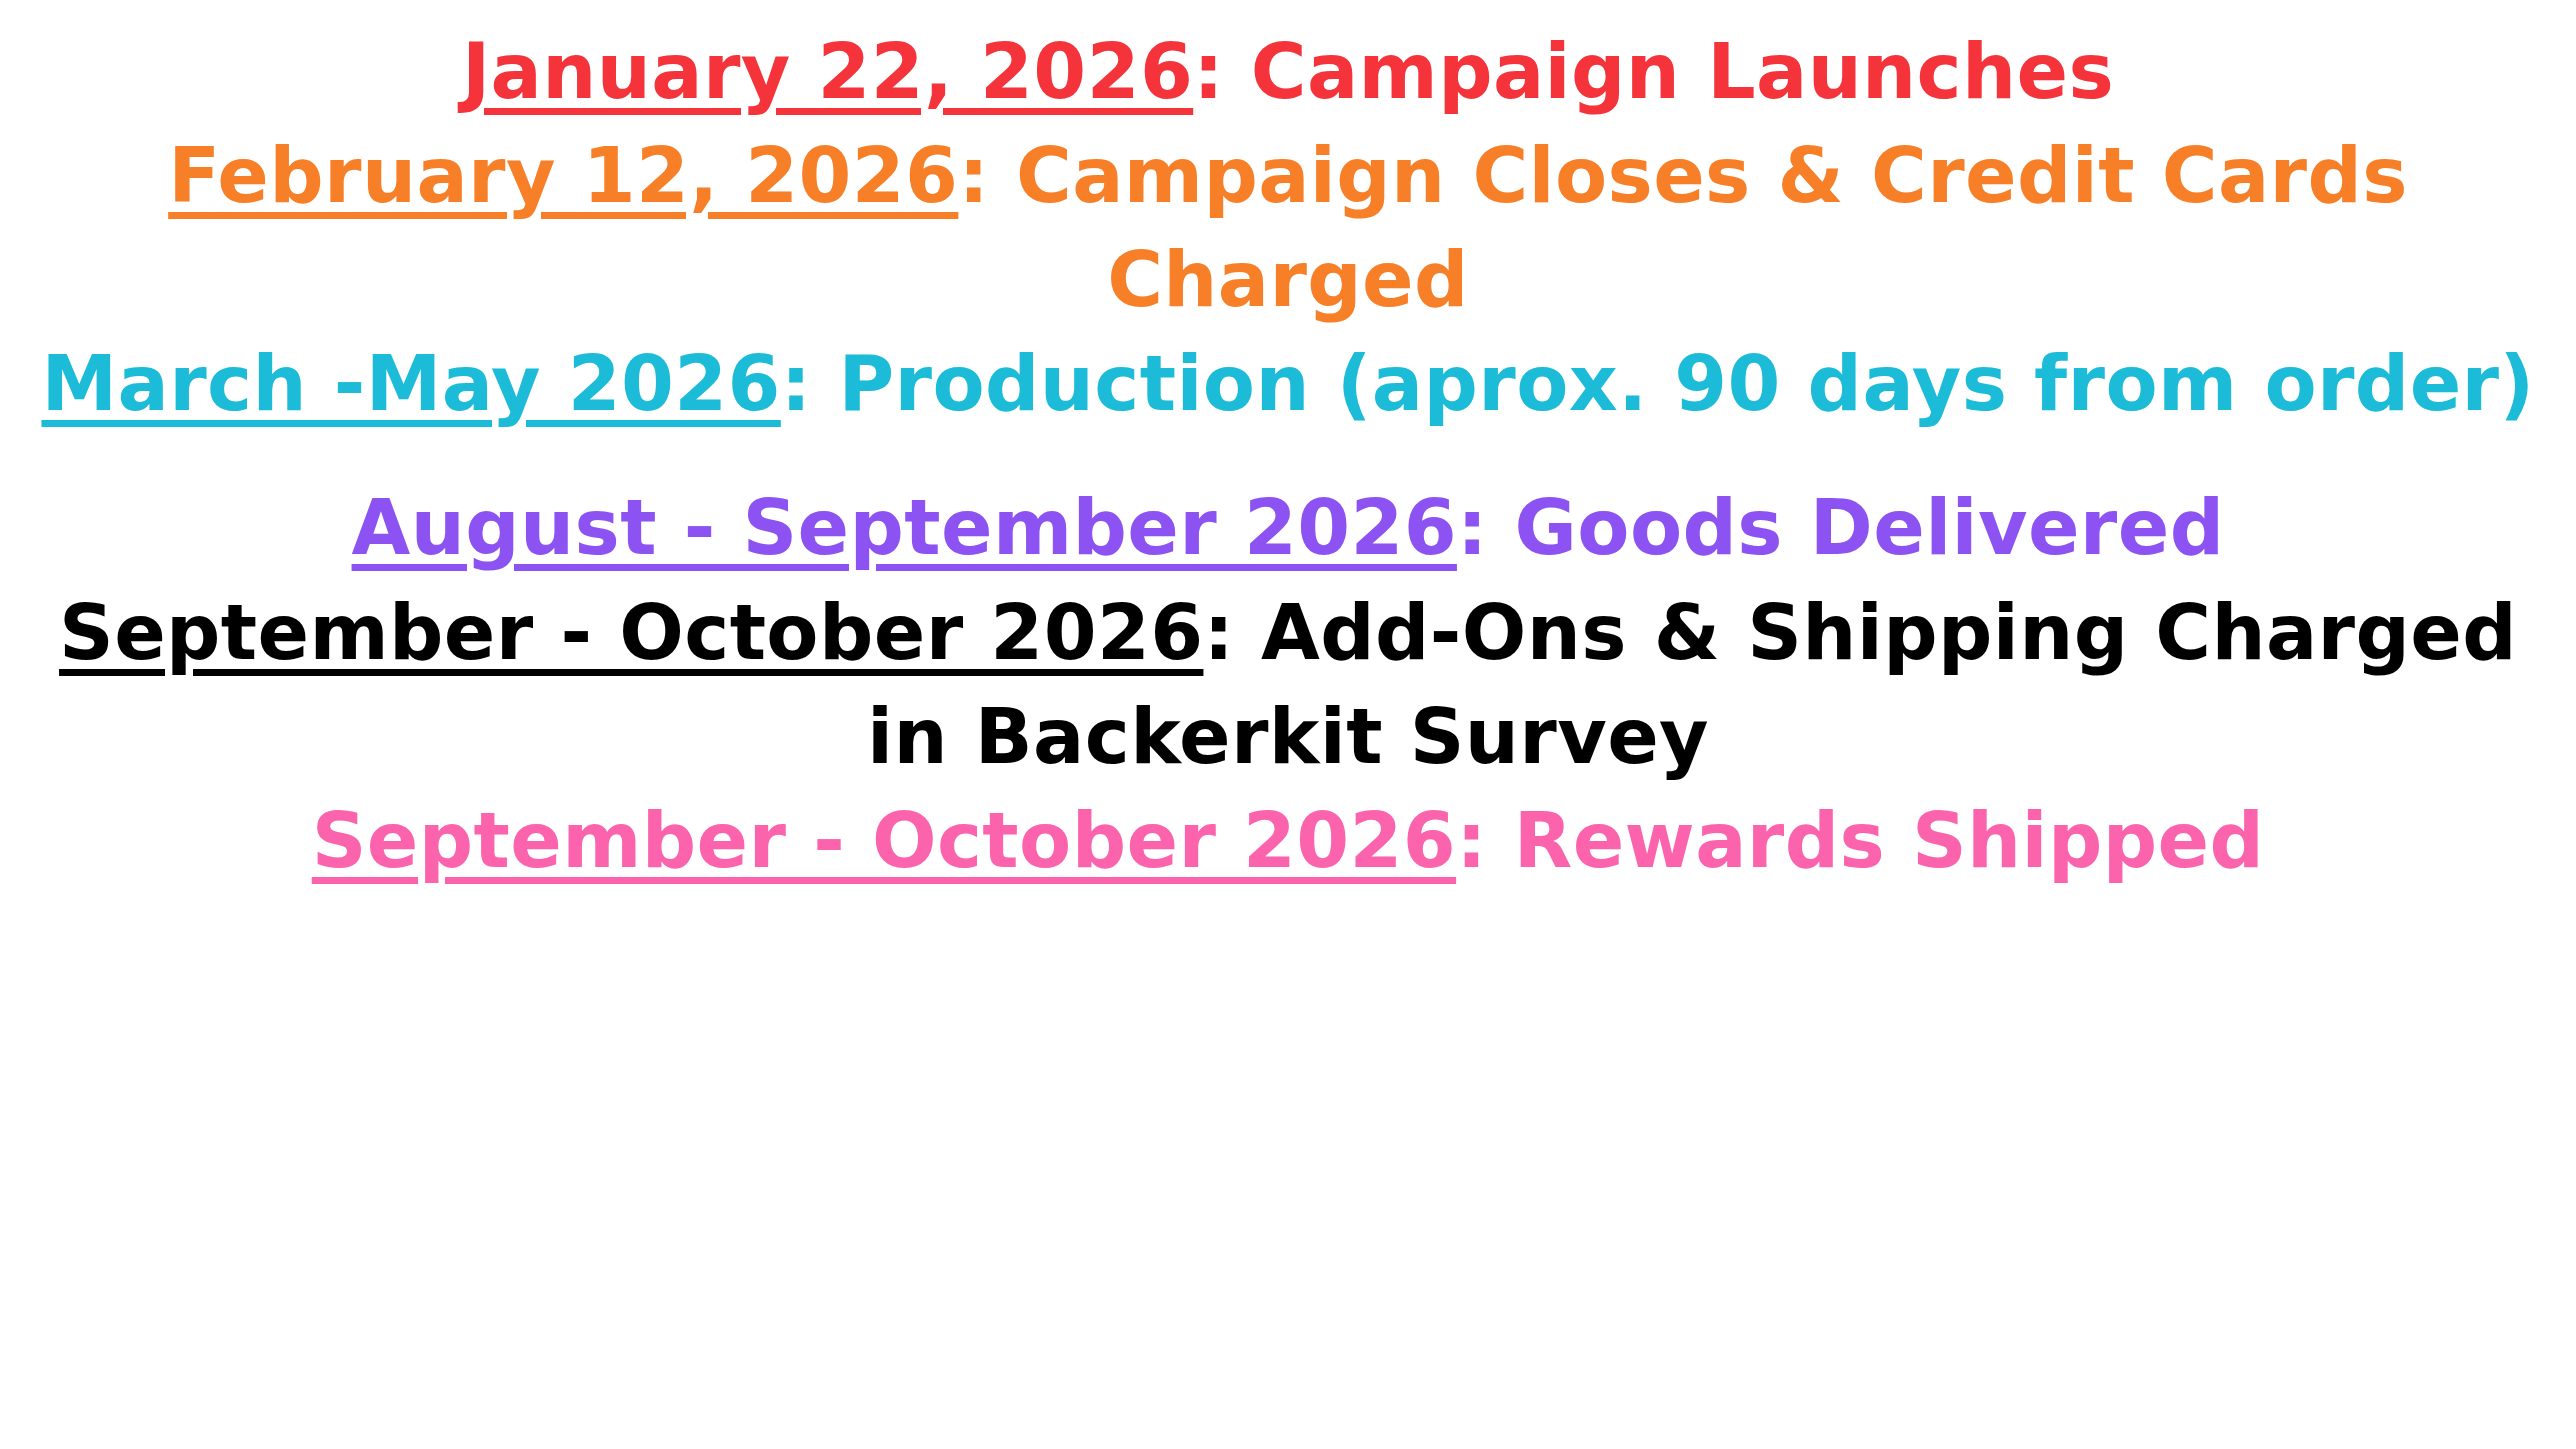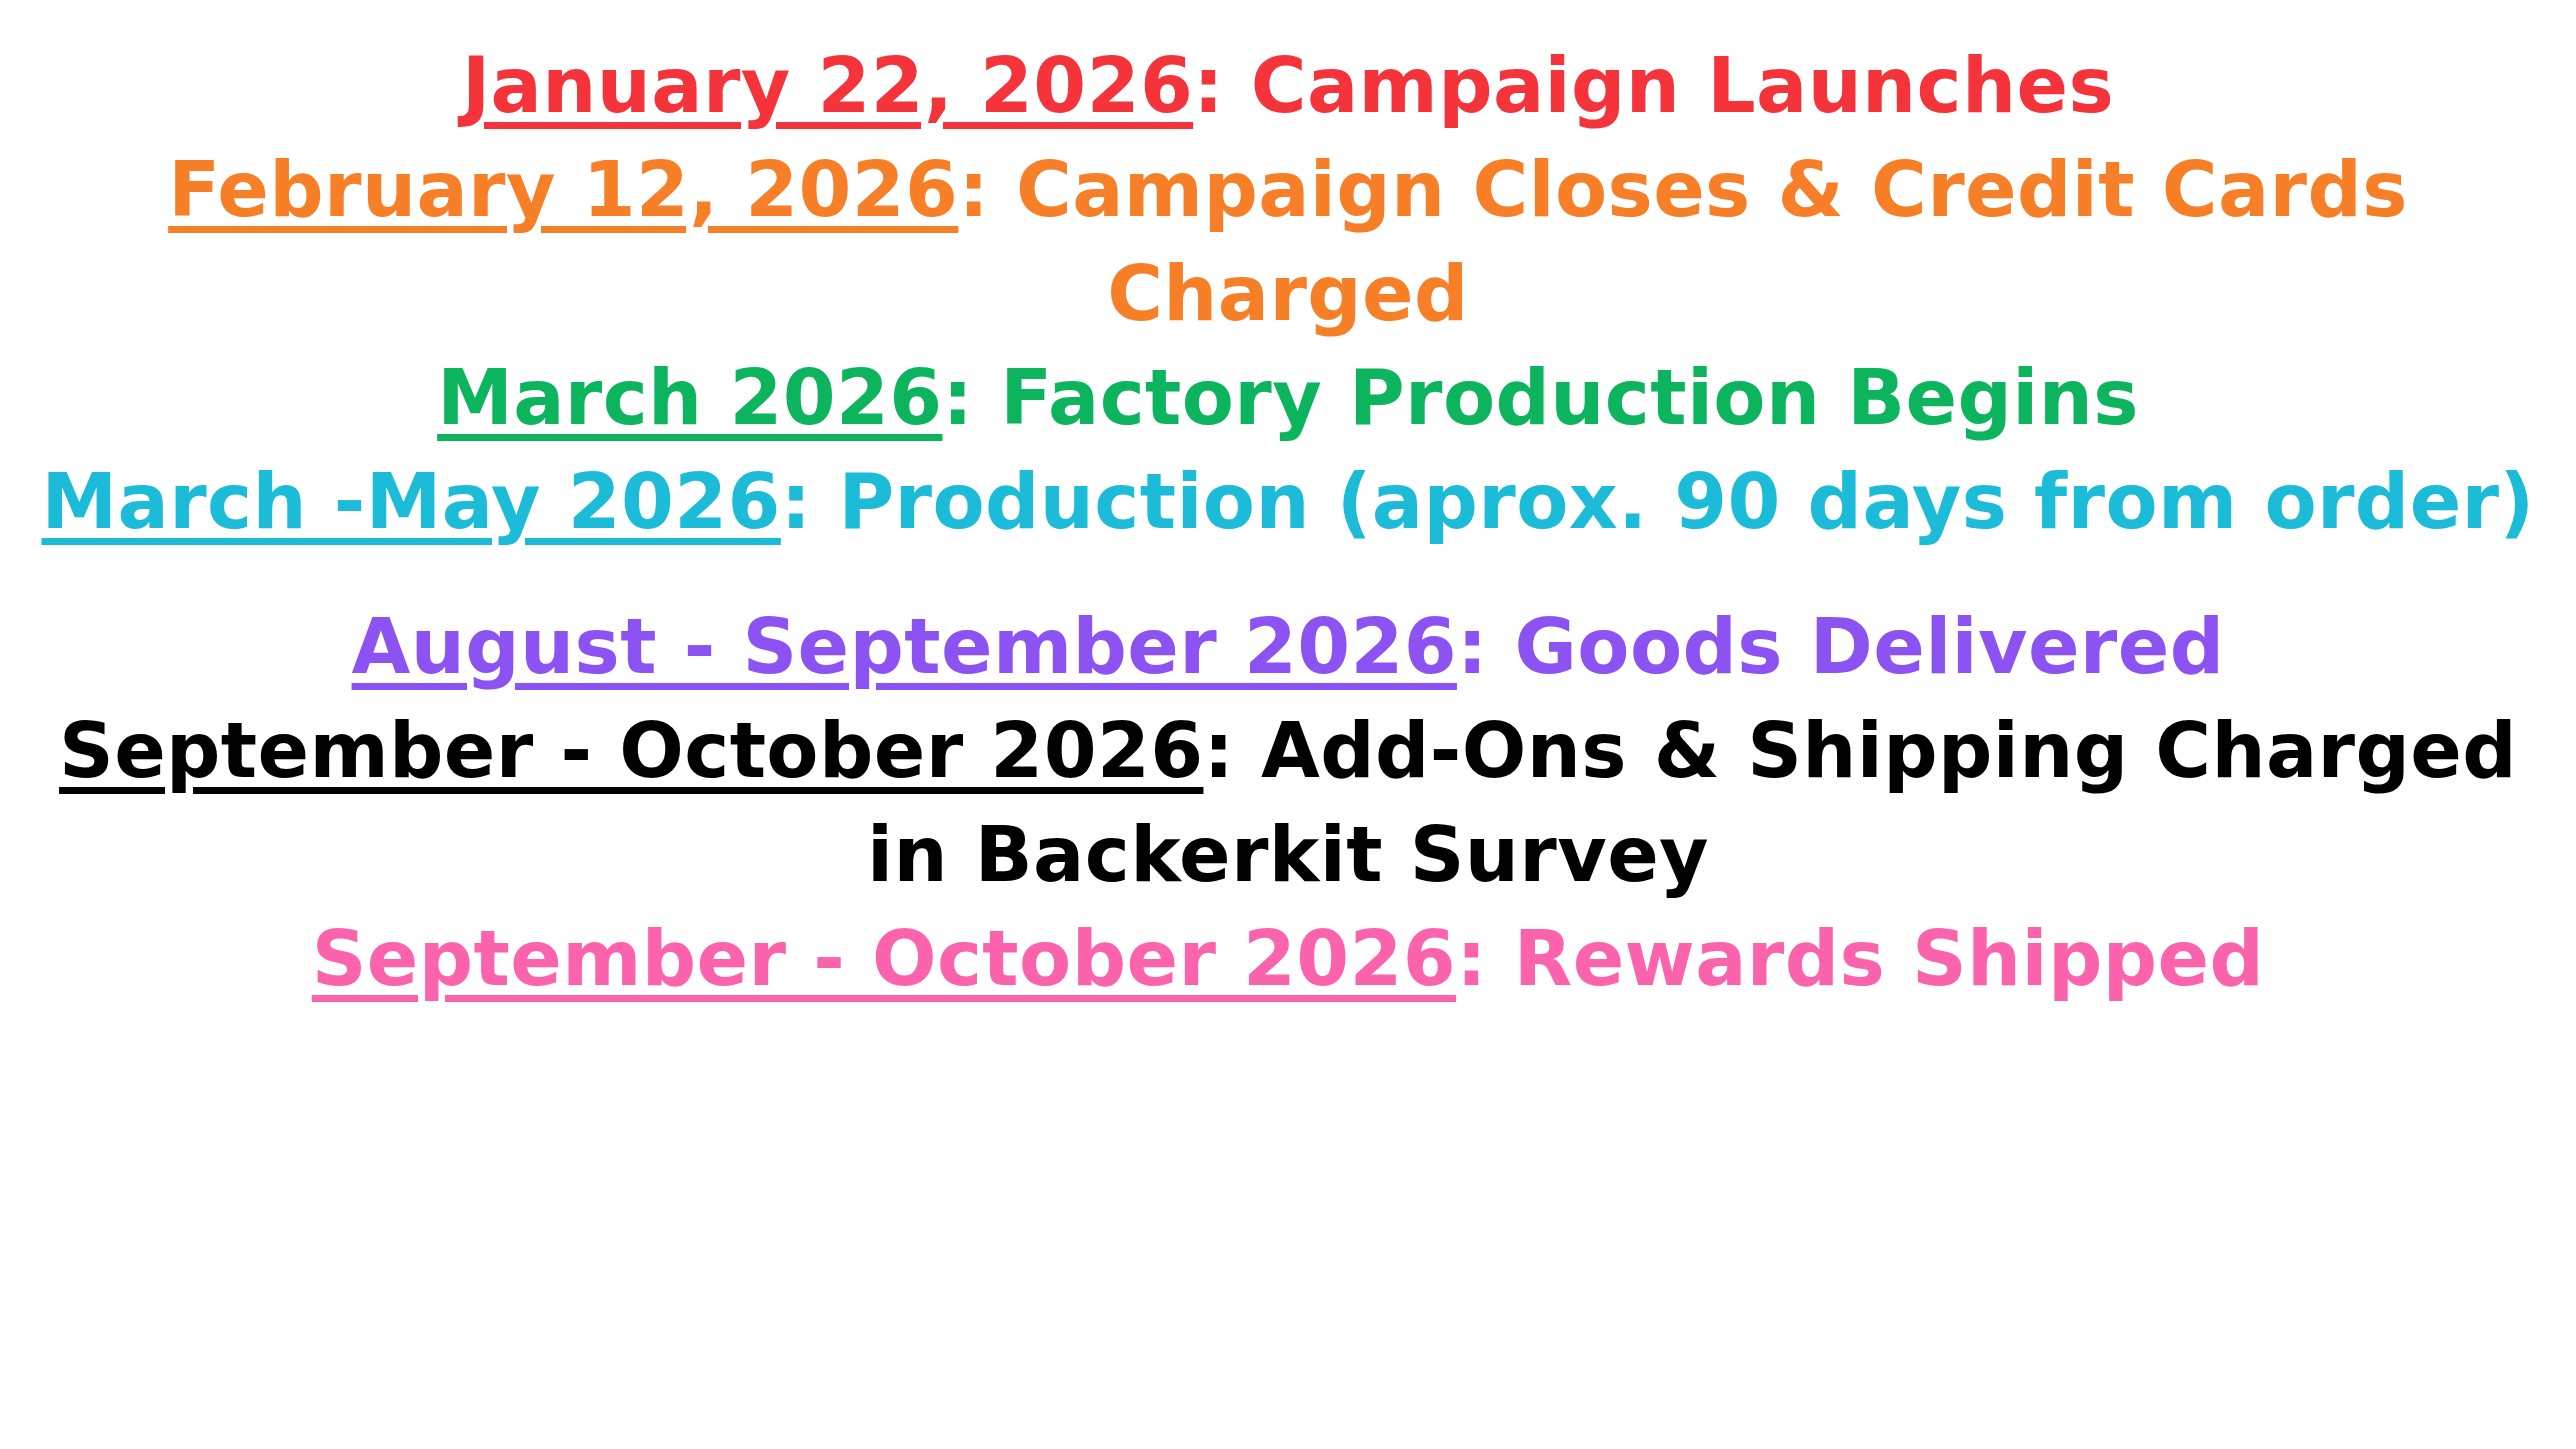--- a/index.html
+++ b/index.html
@@ -15,21 +15,21 @@
   }
 
   #timeline-root {
     width: 2576px;
     height: 1449px;
     box-sizing: border-box;
     display: flex;
     flex-direction: column;
     align-items: center;
     justify-content: flex-start;
-    padding-top: 34px;
+    padding-top: 20px;
     background: #ffffff;
   }
 
   .tl-entry {
     width: 2499px;
     text-align: center;
     line-height: 1.0;
     margin: 0;
     padding: 0;
   }
@@ -66,23 +66,20 @@
 <body>
 
 <div id="timeline-root" style="background: rgb(255, 255, 255);">
     <div class="tl-entry">
       <span class="tl-line" style="color: rgb(245, 51, 59);"><span class="tl-date">January 22, 2026</span><span>: </span><span class="tl-desc">Campaign Launches</span></span>
     </div>
     <div class="tl-entry">
       <span class="tl-line" style="color: rgb(247, 127, 40);"><span class="tl-date">February 12, 2026</span><span>: </span><span class="tl-desc">Campaign Closes &amp; Credit Cards Charged</span></span>
     </div>
     <div class="tl-entry">
-      <span class="tl-line" style="color: rgb(12, 180, 94);"><span class="tl-date">March 2026</span><span>: </span><span class="tl-desc">Factory Production Begins</span></span>
-    </div>
-    <div class="tl-entry">
       <span class="tl-line" style="color: rgb(28, 188, 216);"><span class="tl-date">March -May 2026</span><span>: </span><span class="tl-desc">Production (aprox. 90 days from order)</span></span>
     </div>
     <div class="tl-entry">
       <span class="tl-line" style="color: rgb(140, 82, 242); margin-top: 40px;"><span class="tl-date">August - September 2026</span><span>: </span><span class="tl-desc">Goods Delivered</span></span>
     </div>
     <div class="tl-entry">
       <span class="tl-line" style="color: #000000;"><span class="tl-date">September - October 2026</span><span>: </span><span class="tl-desc">Add-Ons &amp; Shipping Charged in Backerkit Survey</span></span>
     </div>
     <div class="tl-entry">
       <span class="tl-line" style="color: rgb(252, 99, 173);"><span class="tl-date">September - October 2026</span><span>: </span><span class="tl-desc">Rewards Shipped</span></span>

